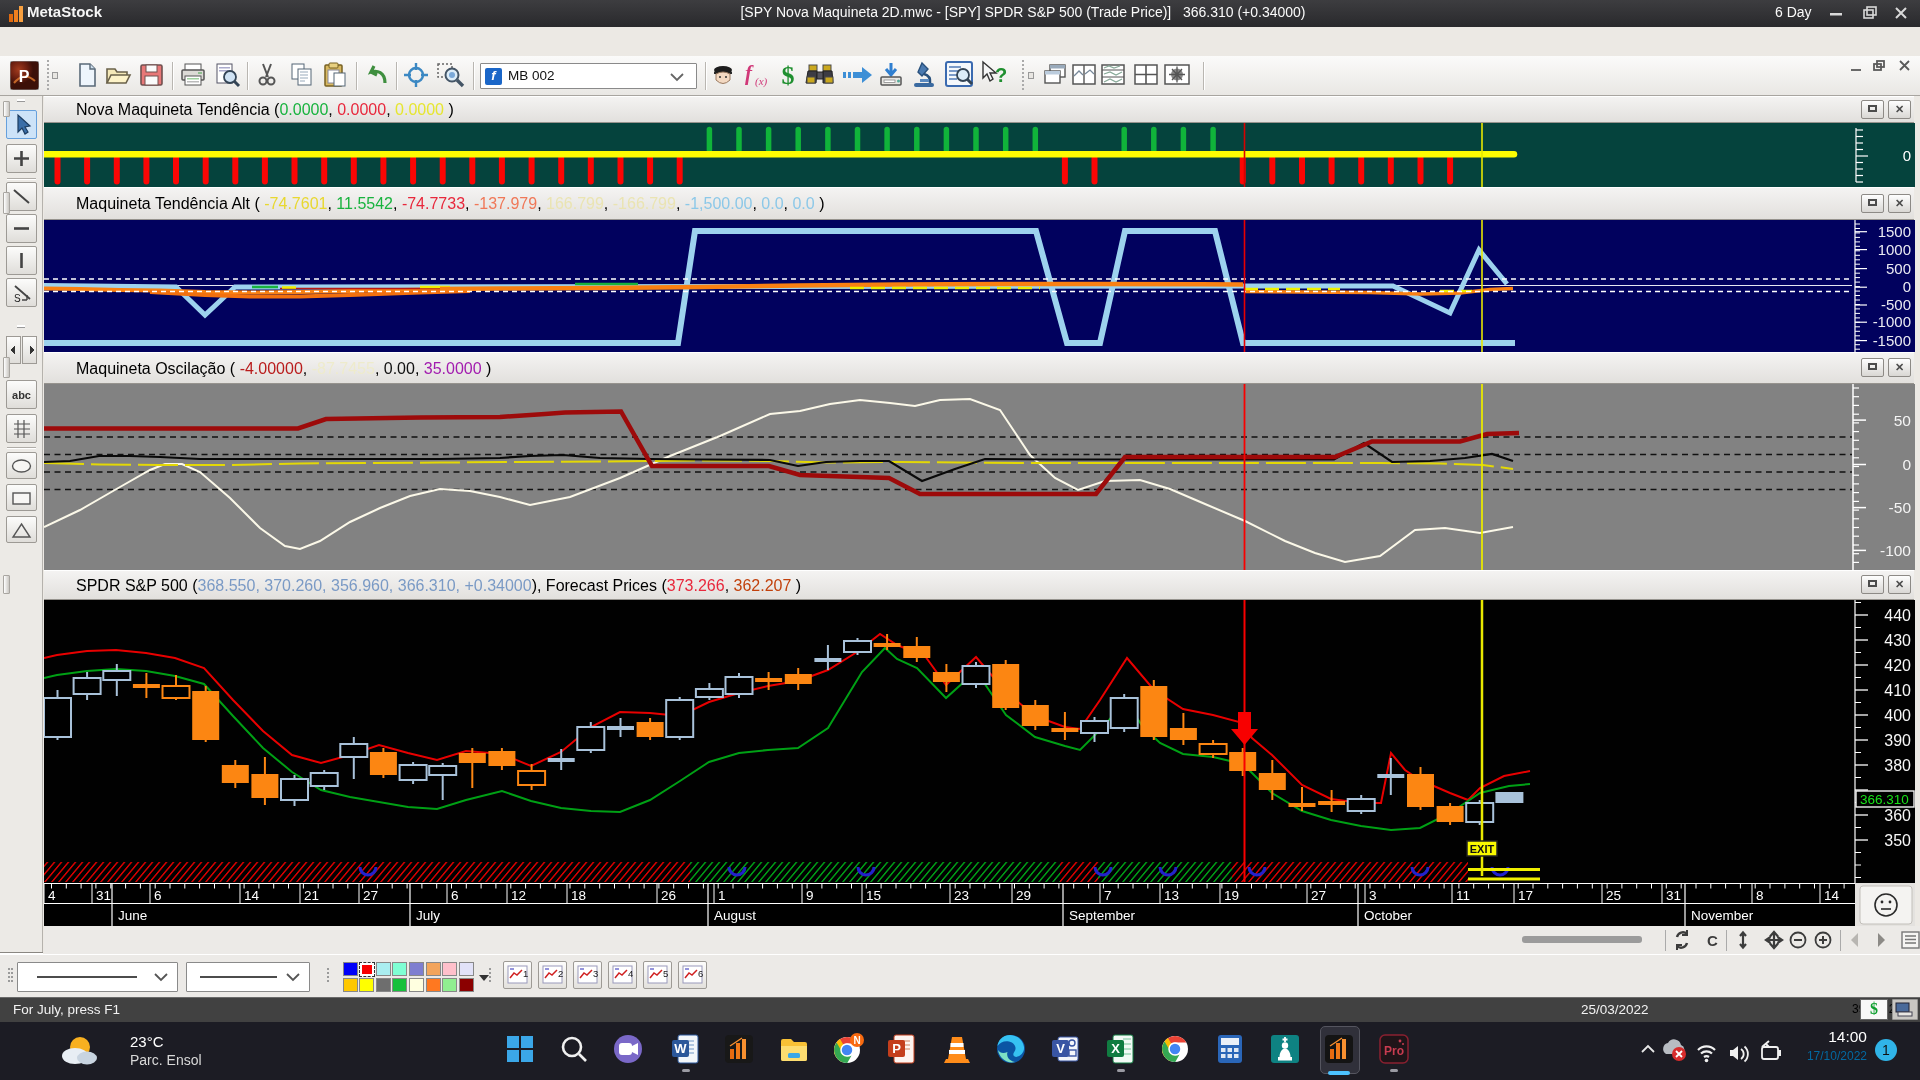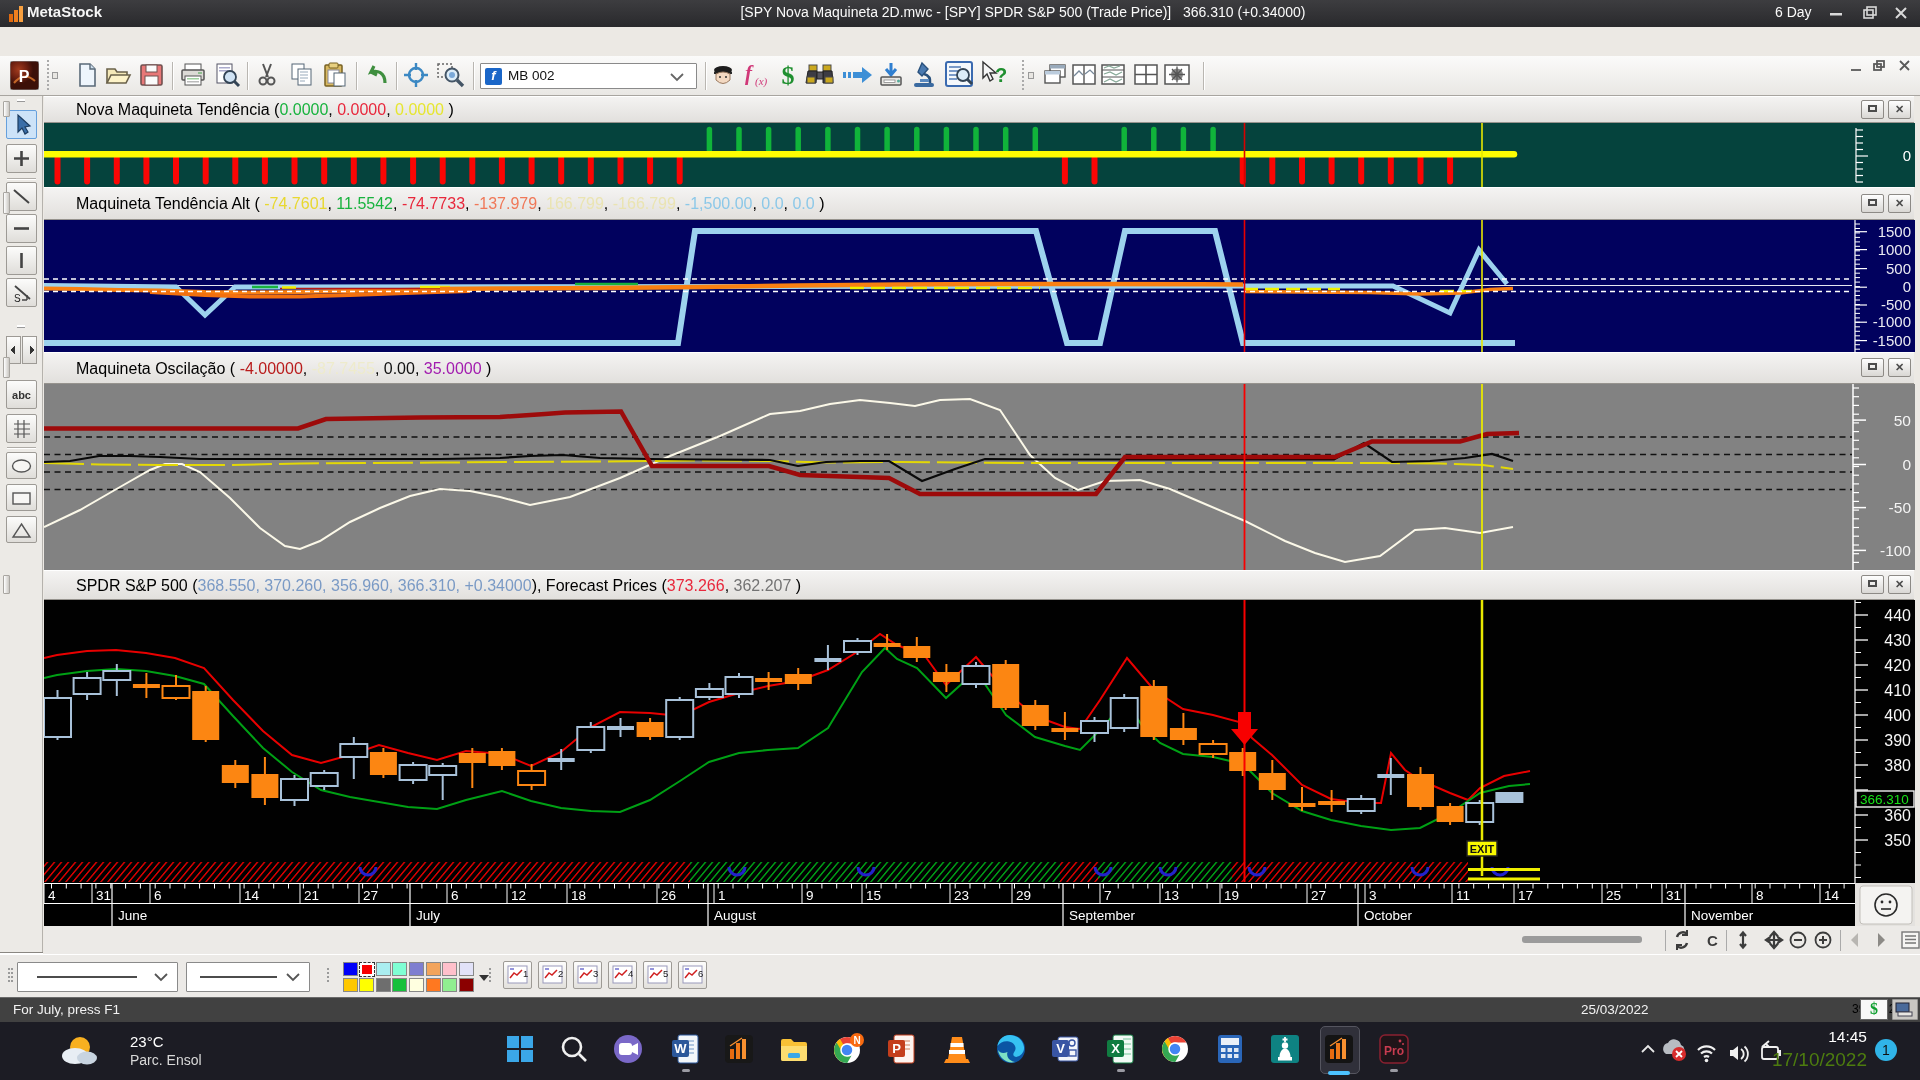--- a/index.html
+++ b/index.html
@@ -282,21 +282,21 @@
     <div class="abs ptxt" style="top:195px">Maquineta Tendência Alt ( <span style="color:#e8d830">-74.7601</span>, <span style="color:#18b33e">11.5542</span>, <span style="color:#e8283c">-74.7733</span>, <span style="color:#f07858">-137.979</span>, <span style="color:#eae4b2">166.799</span>, <span style="color:#eae4b2">-166.799</span>, <span style="color:#8cc8e8">-1,500.00</span>, <span style="color:#8cc8e8">0.0</span>, <span style="color:#8cc8e8">0.0</span> )</div>
     <div class="pbtn" style="left:1861px;top:194px"><span style="display:inline-block;width:9px;height:7px;border:2px solid #4c4c4c;vertical-align:1px"></span></div>
     <div class="pbtn" style="left:1888px;top:194px">✕</div>
     <div class="ptitle" style="top:352px;height:32px"></div>
     <div class="grip" style="top:357px;height:21px"></div>
     <div class="abs ptxt" style="top:360px">Maquineta Oscilação ( <span style="color:#b91c1c">-4.00000</span>, <span style="color:#eeebcc">-87.7455</span>, <span style="color:#111">0.00</span>, <span style="color:#a21caf">35.0000</span> )</div>
     <div class="pbtn" style="left:1861px;top:358px"><span style="display:inline-block;width:9px;height:7px;border:2px solid #4c4c4c;vertical-align:1px"></span></div>
     <div class="pbtn" style="left:1888px;top:358px">✕</div>
     <div class="ptitle" style="top:570px;height:30px"></div>
     <div class="grip" style="top:575px;height:19px"></div>
-    <div class="abs ptxt" style="top:577px">SPDR S&amp;P 500 (<span style="color:#7a9ac5">368.550, 370.260, 356.960, 366.310, +0.34000</span>), Forecast Prices (<span style="color:#e8283c">373.266</span>, <span style="color:#737373">362.207</span> )</div>
+    <div class="abs ptxt" style="top:577px">SPDR S&amp;P 500 (<span style="color:#7a9ac5">368.550, 370.260, 356.960, 366.310, +0.34000</span>), Forecast Prices (<span style="color:#e8283c">373.266</span>, <span style="color:#c2410c">362.207</span> )</div>
     <div class="pbtn" style="left:1861px;top:575px"><span style="display:inline-block;width:9px;height:7px;border:2px solid #4c4c4c;vertical-align:1px"></span></div>
     <div class="pbtn" style="left:1888px;top:575px">✕</div>
     <svg class="abs" style="left:44px;top:123px" width="1871" height="64" viewBox="44 123 1871 64">
       <rect x="44" y="123" width="1871" height="64" fill="#05433d"></rect>
       <path d="M1856 128 V182" stroke="#fff" stroke-width="1.2"></path>
       <path d="M1856 130 h7" stroke="#fff" stroke-width="1.2"></path>
       <path d="M1856 136.5 h7" stroke="#fff" stroke-width="1.2"></path>
       <path d="M1856 143 h7" stroke="#fff" stroke-width="1.2"></path>
       <path d="M1856 149.5 h7" stroke="#fff" stroke-width="1.2"></path>
       <path d="M1856 156 h12" stroke="#fff" stroke-width="1.2"></path>
@@ -1062,15 +1062,15 @@
  <circle cx="41" cy="16" r="7" fill="#d82c2c"></circle>
       <path d="M38 13 L44 19 M44 13 L38 19" stroke="#fff" stroke-width="1.8"></path>
  <path d="M60 12 a12 12 0 0 1 17 0 M63 15.5 a8 8 0 0 1 11 0 M66 19 a4.5 4.5 0 0 1 5 0" stroke="#f0f0f0" stroke-width="2.2"></path>
       <circle cx="68.5" cy="22.5" r="1.8" fill="#f0f0f0"></circle>
  <path d="M92 12 h3 l5 -4 v14 l-5 -4 h-3 z" fill="#f0f0f0"></path>
       <path d="M103 11 a6 6 0 0 1 0 10 M106.5 8.5 a10 10 0 0 1 0 15" stroke="#f0f0f0" stroke-width="1.8"></path>
  <rect x="124" y="9" width="16" height="12" rx="2" stroke="#f0f0f0" stroke-width="1.8"></rect>
       <rect x="140" y="12" width="3" height="6" fill="#f0f0f0"></rect>
       <path d="M124 9 L131 3 M128 6 l3 3" stroke="#f0f0f0" stroke-width="2"></path>
 </svg>
-    <div class="abs" style="left:1795px;top:1028px;width:72px;text-align:right;font-size:15.5px;color:#fff">14:45</div>
-    <div class="abs" style="left:1770px;top:1049px;width:97px;text-align:right;font-size:19px;color:#4d7c0f">17/10/2022</div>
+    <div class="abs" style="left:1795px;top:1028px;width:72px;text-align:right;font-size:15.5px;color:#fff">14:00</div>
+    <div class="abs" style="left:1770px;top:1049px;width:97px;text-align:right;font-size:12px;color:#0369a1">17/10/2022</div>
     <div class="abs" style="left:1875px;top:1039px;width:22px;height:22px;background:#30b4e8;border-radius:50%;color:#111;font-size:14px;text-align:center;line-height:22px">1</div>
   </div>
 </body></html>

